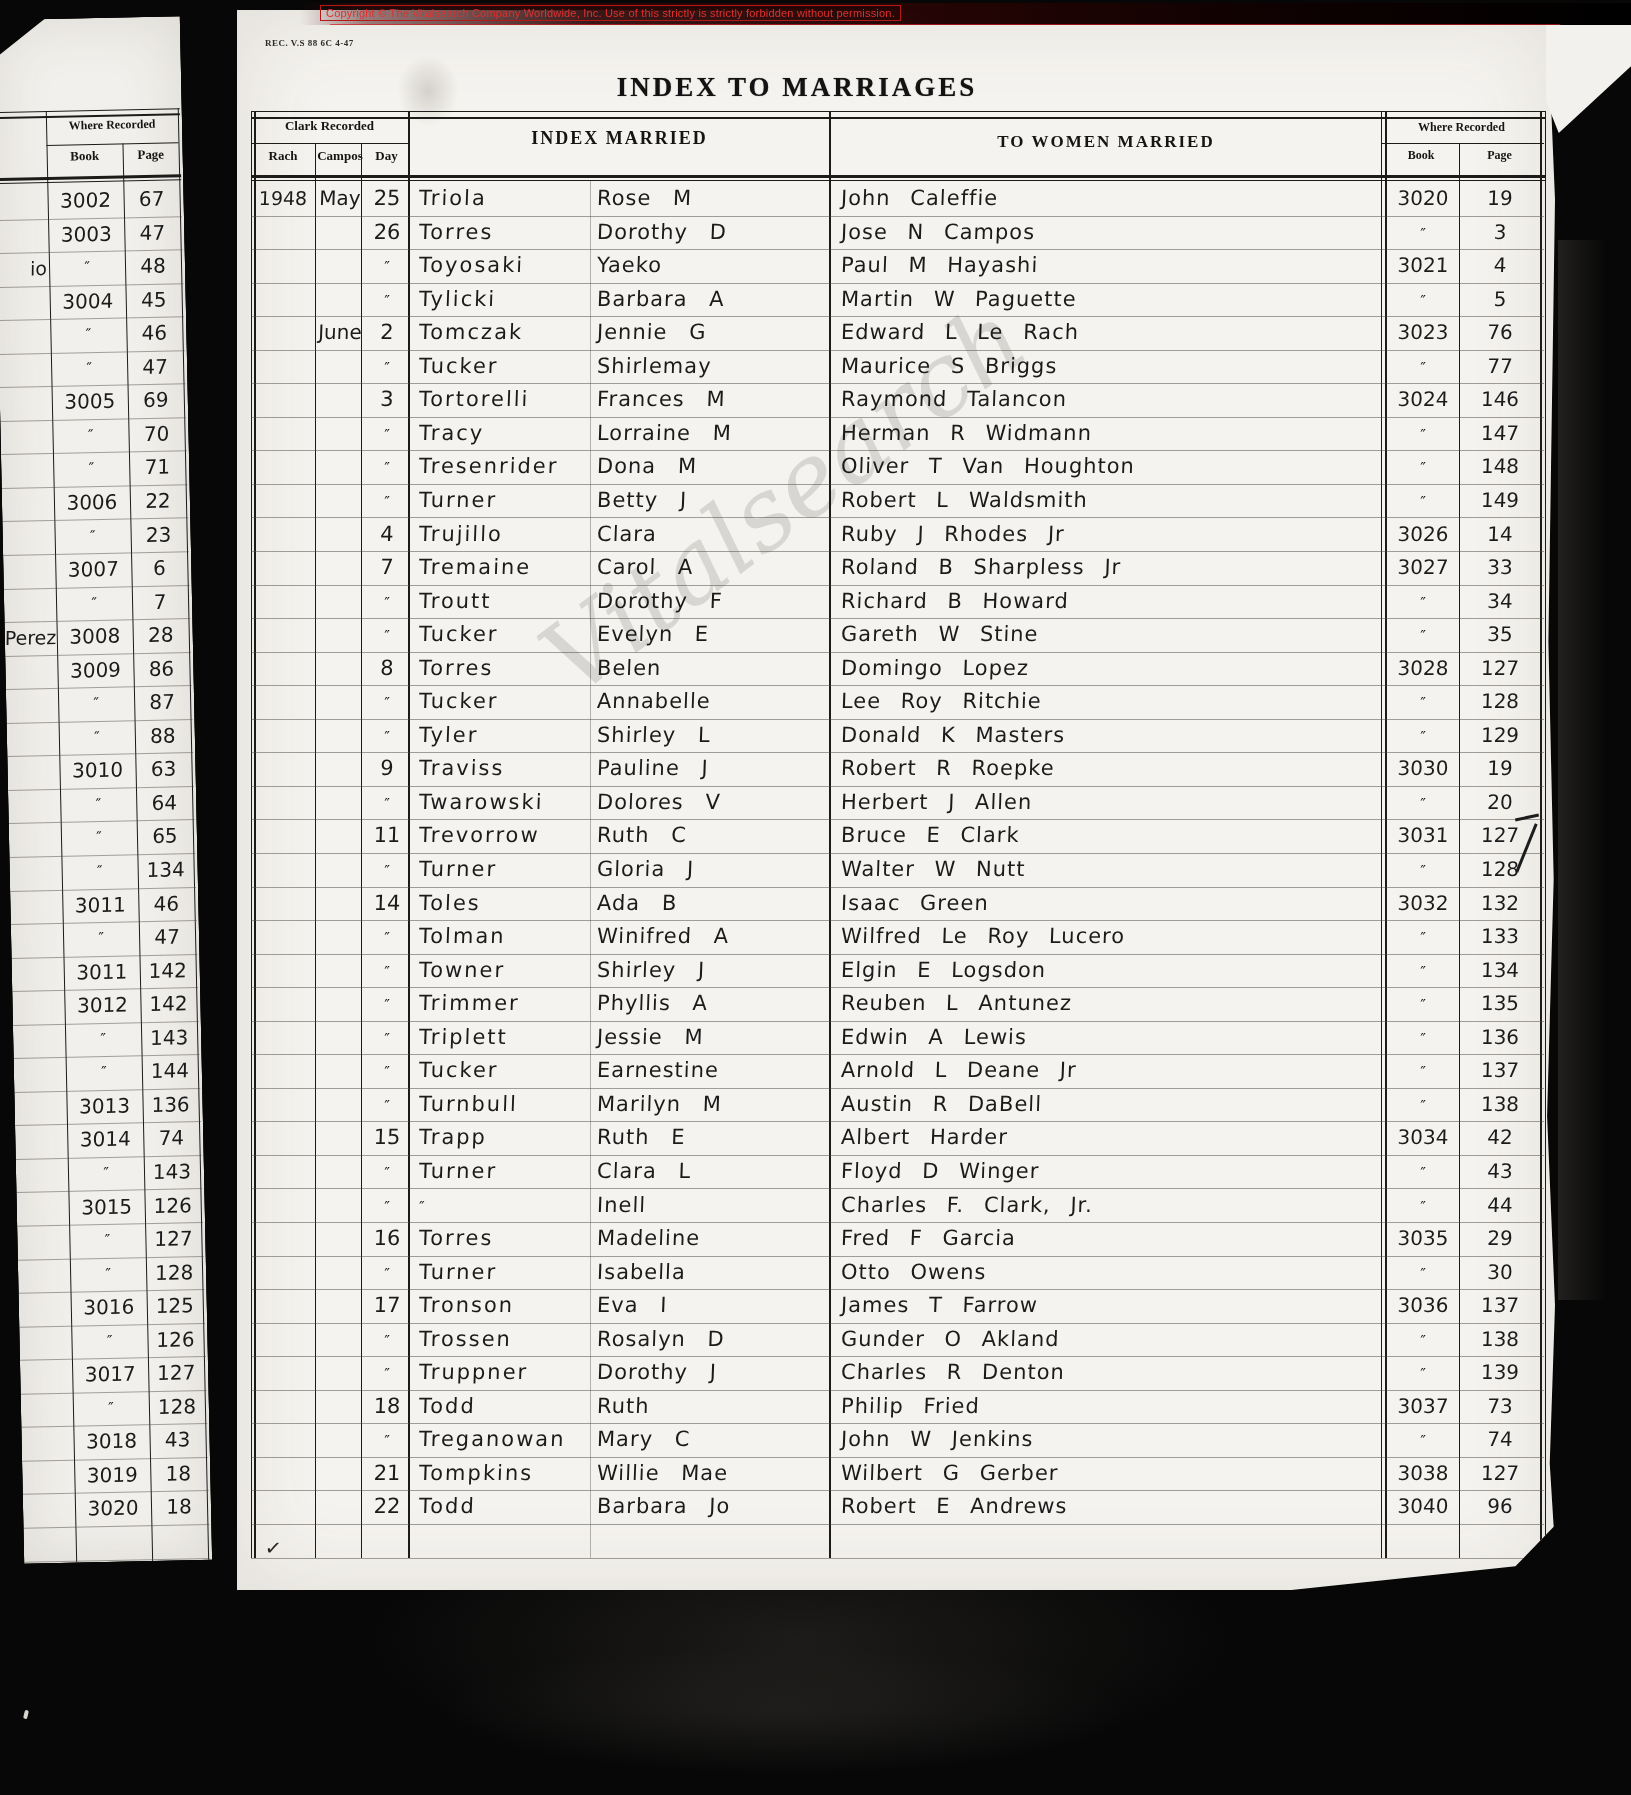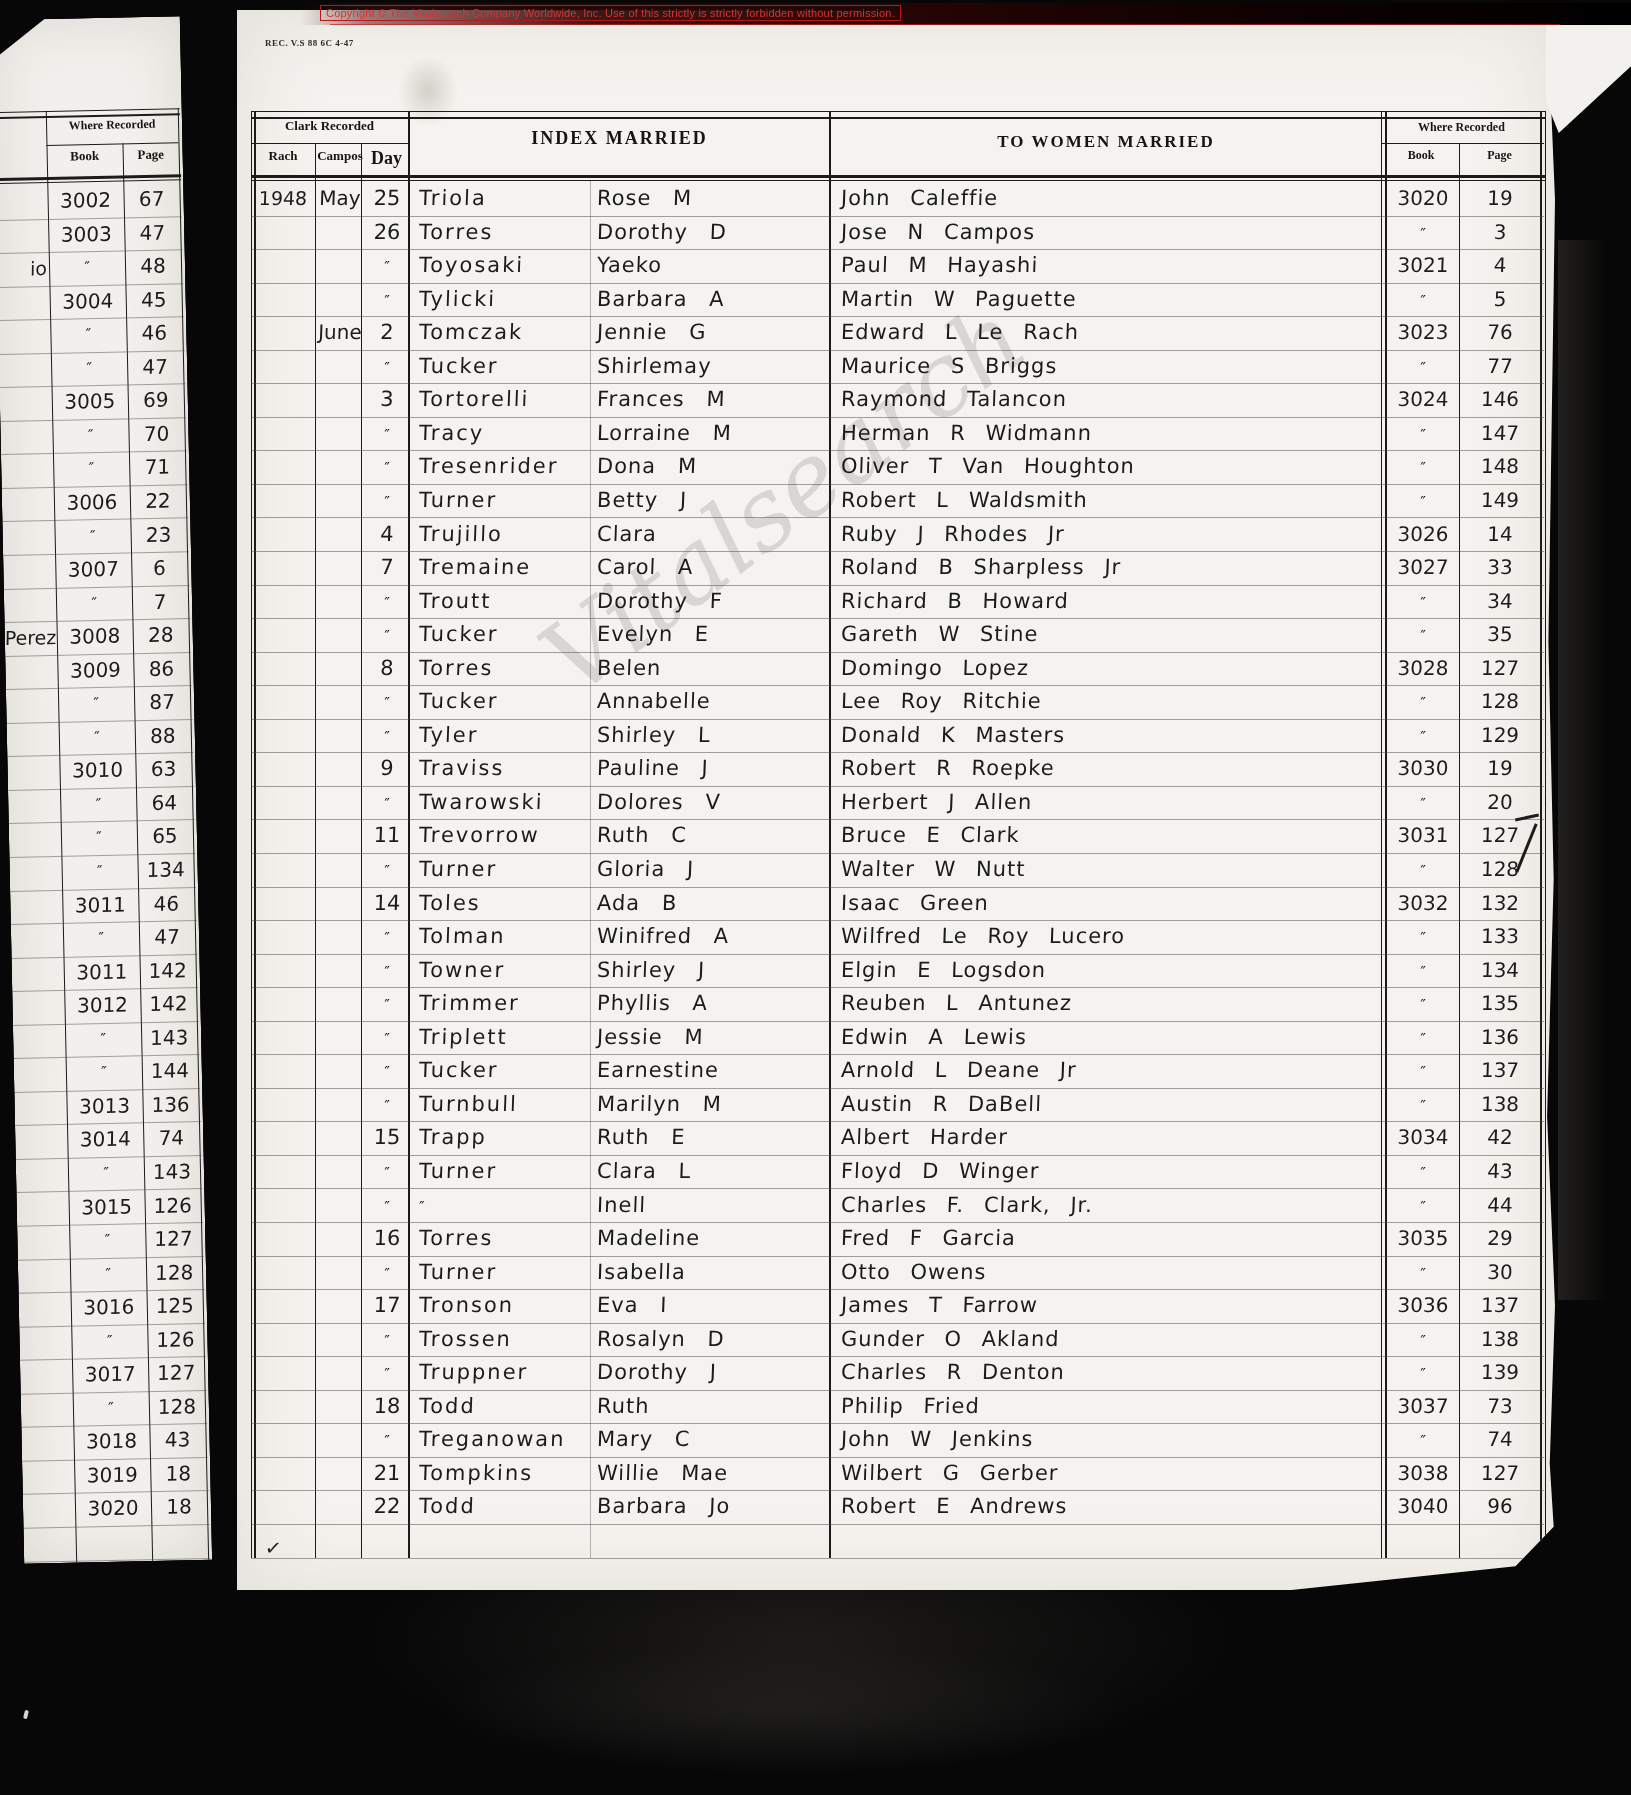--- a/index.html
+++ b/index.html
@@ -258,25 +258,26 @@
           <span class="lc l-page">18</span>
         </div>
         <div class="lrow" style="top: 1508px;"></div>
       </div>
   </div>
 
   <div class="main-page">
     <div class="watermark">Vitalsearch</div>
     <div class="stamp-blob"></div>
     <div class="form-code">REC. V.S 88 6C 4-47</div>
+    <div class="doc-title">INDEX TO MARRIAGES</div>
 
     <div class="hd" style="left:14px;top:108px;width:157px;font-size:13px;">Clark Recorded</div>
     <div class="hd" style="left:14px;top:138px;width:64px;font-size:13px;">Rach</div>
     <div class="hd" style="left:80px;top:138px;width:46px;font-size:13px;">Campos</div>
-    <div class="hd" style="left:128px;top:138px;width:43px;font-size:18px;">Day</div>
+    <div class="hd" style="left:128px;top:138px;width:43px;font-size:13px;">Day</div>
     <div class="hd" style="left:173px;top:118px;width:419px;font-size:18px;letter-spacing:2px;">INDEX MARRIED</div>
     <div class="hd" style="left:594px;top:122px;width:550px;font-size:17px;letter-spacing:2px;">TO WOMEN MARRIED</div>
     <div class="hd" style="left:1146px;top:110px;width:157px;font-size:12px;">Where Recorded</div>
     <div class="hd" style="left:1146px;top:138px;width:76px;font-size:12px;">Book</div>
     <div class="hd" style="left:1222px;top:138px;width:81px;font-size:12px;">Page</div>
 
     <div>
       <i class="hl" style="left:14px;top:101px;width:1294px;height:1px;"></i>
       <i class="hl" style="left:14px;top:107px;width:1294px;height:2px;"></i>
       <i class="hl" style="left:14px;top:133px;width:157px;height:1px;"></i>

